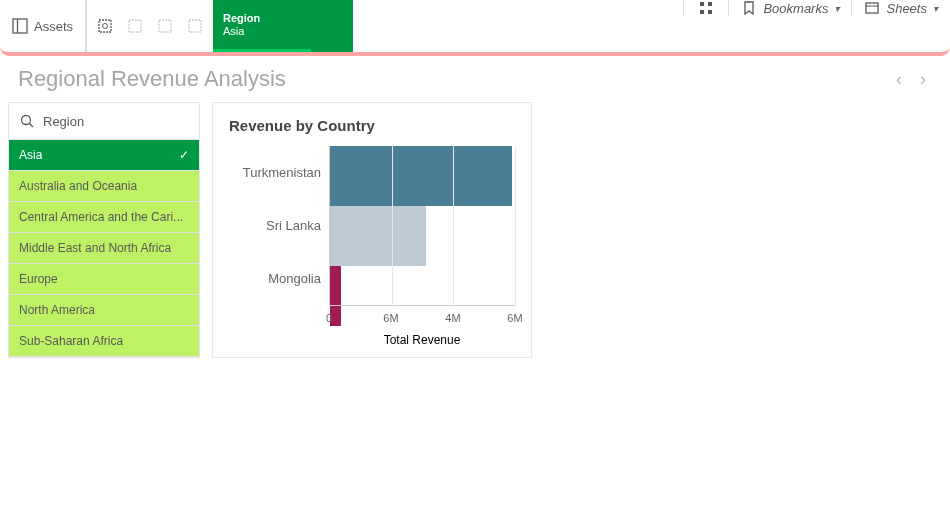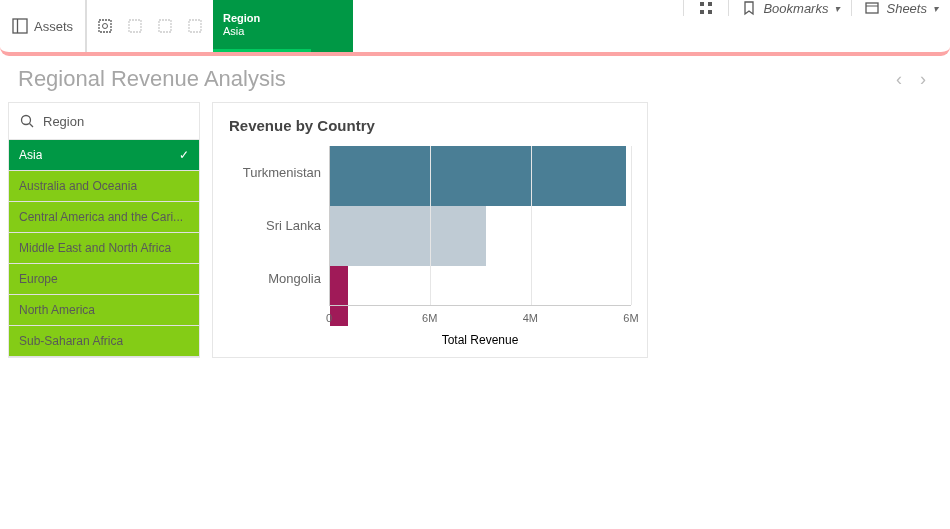--- a/index.html
+++ b/index.html
@@ -23,26 +23,26 @@
   .chev { font-size: 10px; color:#666; }
   
   .titlebar { display: flex; align-items: center; padding: 10px 18px; }
   .page-title { font-size: 22px; color: #a6a6a6; font-weight: 400; flex:1; }
   .nav-arrows { display:flex; gap: 18px; color:#bbb; font-size:18px; padding-right:6px;}
   
   .workspace { display: flex; gap: 12px; padding: 0 8px 8px 8px; }
   
   .filter-pane { width: 192px; background:#fff; border:1px solid #e6e6e6; }
   .filter-header { padding: 10px 10px; border-bottom:1px solid #e6e6e6; display:flex; align-items:center; gap:8px; color:#595959; }
-  .filter-list .row { padding: 8px 10px; font-size: 12px; border-bottom: 1px solid #e0e0e0; background:#84cc16; color:#595959; cursor:pointer; display:flex; align-items:center; justify-content:space-between; white-space:nowrap; overflow:hidden; text-overflow:ellipsis; }
+  .filter-list .row { padding: 8px 10px; font-size: 12px; border-bottom: 1px solid #e0e0e0; background:#bef264; color:#595959; cursor:pointer; display:flex; align-items:center; justify-content:space-between; white-space:nowrap; overflow:hidden; text-overflow:ellipsis; }
   .filter-list .row.selected { background:#009845; color:#fff; }
   .filter-list .row span.text { overflow:hidden; text-overflow:ellipsis; }
   .check { font-size:12px; }
   
-  .chart-pane { width: 436px; border:1px solid #e6e6e6; background:#fff; padding: 14px 16px 10px 16px; display:flex; flex-direction:column; }
+  .chart-pane { width: 320px; border:1px solid #e6e6e6; background:#fff; padding: 14px 16px 10px 16px; display:flex; flex-direction:column; }
   .chart-title { font-size: 15px; font-weight: 600; color:#444; margin-bottom: 12px; }
   .chart-body { flex:1; display:flex; }
   .ylabels { display:flex; flex-direction:column; width: 100px; }
   .ylabel-row { flex:1; display:flex; align-items:center; justify-content:flex-end; padding-right:8px; font-size:13px; color:#666; }
   .plot { flex:1; position:relative; border-left:1px solid #ccc; }
   .grid-v { position:absolute; top:0; bottom:0; width:1px; background:#e6e6e6; }
   .bars { position:absolute; top:0; left:0; right:0; bottom:0; display:flex; flex-direction:column; }
   .bar-row { flex:1; display:flex; align-items:center; }
   .bar { height: 60px; }
   .xaxis { display:flex; margin-left:100px; border-top:1px solid #ccc; padding-top:6px; position:relative; height:20px; }

